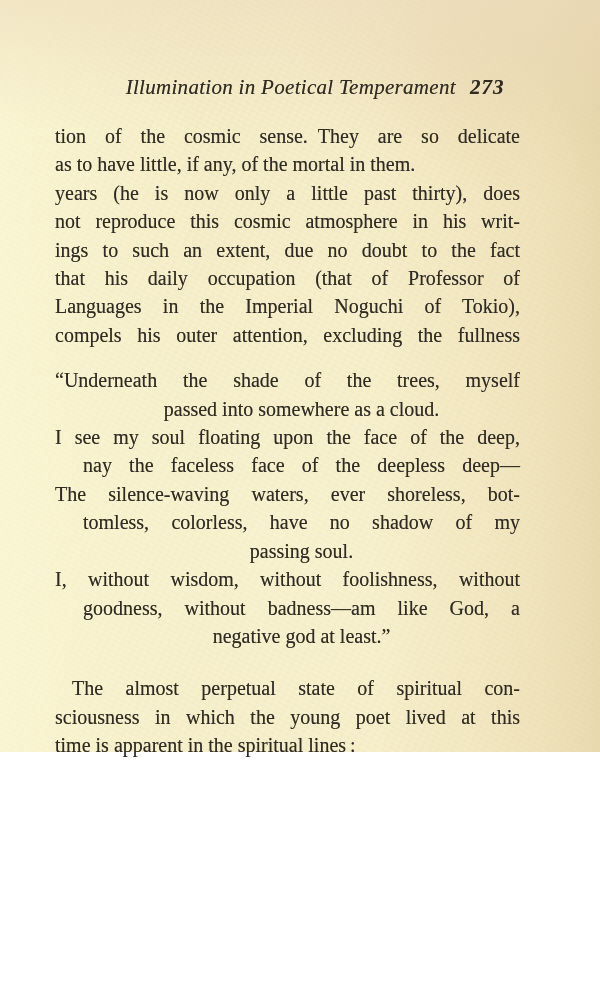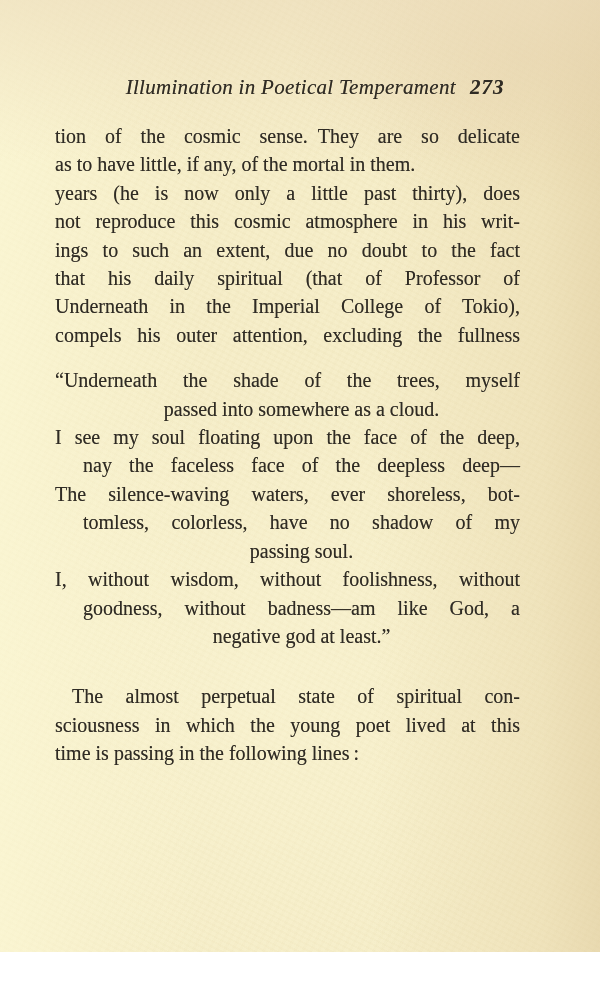--- a/index.html
+++ b/index.html
@@ -6,21 +6,21 @@
     margin: 0;
     padding: 0;
     width: 600px;
     height: 990px;
     overflow: hidden;
   }
 
   .page {
     position: relative;
     width: 600px;
-    height: 952px;
+    height: 752px;
     background-color: var(--paper, #f6eec8);
     background-image:
       
       linear-gradient(180deg, rgba(235,218,186,0.55) 0%, rgba(235,218,186,0.25) 9%, rgba(235,218,186,0) 17%),
       
       linear-gradient(90deg, rgba(253,250,216,0.60) 0%, rgba(253,250,216,0.25) 18%, rgba(253,250,216,0) 34%, rgba(0,0,0,0) 62%, rgba(229,210,166,0.38) 90%, rgba(222,201,156,0.55) 100%),
       
       radial-gradient(ellipse 340px 220px at 88% 6%, rgba(228,206,168,0.50), rgba(228,206,168,0) 70%),
       
       radial-gradient(ellipse 420px 420px at 45% 72%, rgba(255,252,222,0.30), rgba(255,252,222,0) 75%),
@@ -73,56 +73,56 @@
     text-align: justify;
     text-align-last: justify;
   }
   
   .line.i { text-indent: 17px; }
   
   .line.w { padding-left: 28px; text-align: center; }
 
   .block { margin: 0; }
   .block[data-name="poem-quote"]       { margin-top: 17px; }
-  .block[data-name="paragraph-closing"]{ margin-top: 32px; }
+  .block[data-name="paragraph-closing"]{ margin-top: 24px; }
 </style>
 </head>
 <body>
 
 <div class="page" data-name="book-page">
 
   <div class="running-header" data-name="running-header">
     <span data-name="running-header-title">Illumination in Poetical Temperament</span><span class="pageno" data-name="page-number">273</span>
   </div>
 
   <div class="page-body" data-name="page-body">
       <div class="block" data-name="paragraph-continuation">
         <div class="line j" data-name="text-line">tion of the cosmic sense. They are so delicate</div>
         <div class="line" data-name="text-line">as to have little, if any, of the mortal in them.</div>
       </div>
       <div class="block" data-name="paragraph-noguchi">
         <div class="line j" data-name="text-line">years (he is now only a little past thirty), does</div>
         <div class="line j" data-name="text-line">not reproduce this cosmic atmosphere in his writ-</div>
         <div class="line j" data-name="text-line">ings to such an extent, due no doubt to the fact</div>
-        <div class="line j" data-name="text-line">that his daily spiritual (that of Professor of</div>
-        <div class="line j" data-name="text-line">Underneath in the Imperial College of Tokio),</div>
+        <div class="line j" data-name="text-line">that his daily occupation (that of Professor of</div>
+        <div class="line j" data-name="text-line">Languages in the Imperial Noguchi of Tokio),</div>
         <div class="line j" data-name="text-line">compels his outer attention, excluding the fullness</div>
       </div>
       <div class="block" data-name="poem-quote">
         <div class="line j" data-name="text-line">“Underneath the shade of the trees, myself</div>
         <div class="line w" data-name="text-line">passed into somewhere as a cloud.</div>
         <div class="line j" data-name="text-line">I see my soul floating upon the face of the deep,</div>
         <div class="line j w" data-name="text-line">nay the faceless face of the deepless deep—</div>
         <div class="line j" data-name="text-line">The silence-waving waters, ever shoreless, bot-</div>
         <div class="line j w" data-name="text-line">tomless, colorless, have no shadow of my</div>
         <div class="line w" data-name="text-line">passing soul.</div>
         <div class="line j" data-name="text-line">I, without wisdom, without foolishness, without</div>
         <div class="line j w" data-name="text-line">goodness, without badness—am like God, a</div>
         <div class="line w" data-name="text-line">negative god at least.”</div>
       </div>
       <div class="block" data-name="paragraph-closing">
         <div class="line j i" data-name="text-line">The almost perpetual state of spiritual con-</div>
         <div class="line j" data-name="text-line">sciousness in which the young poet lived at this</div>
-        <div class="line" data-name="text-line">time is passing in the following lines :</div>
+        <div class="line" data-name="text-line">time is apparent in the spiritual lines :</div>
       </div>
     </div>
 
 </div>
 
 </body></html>

